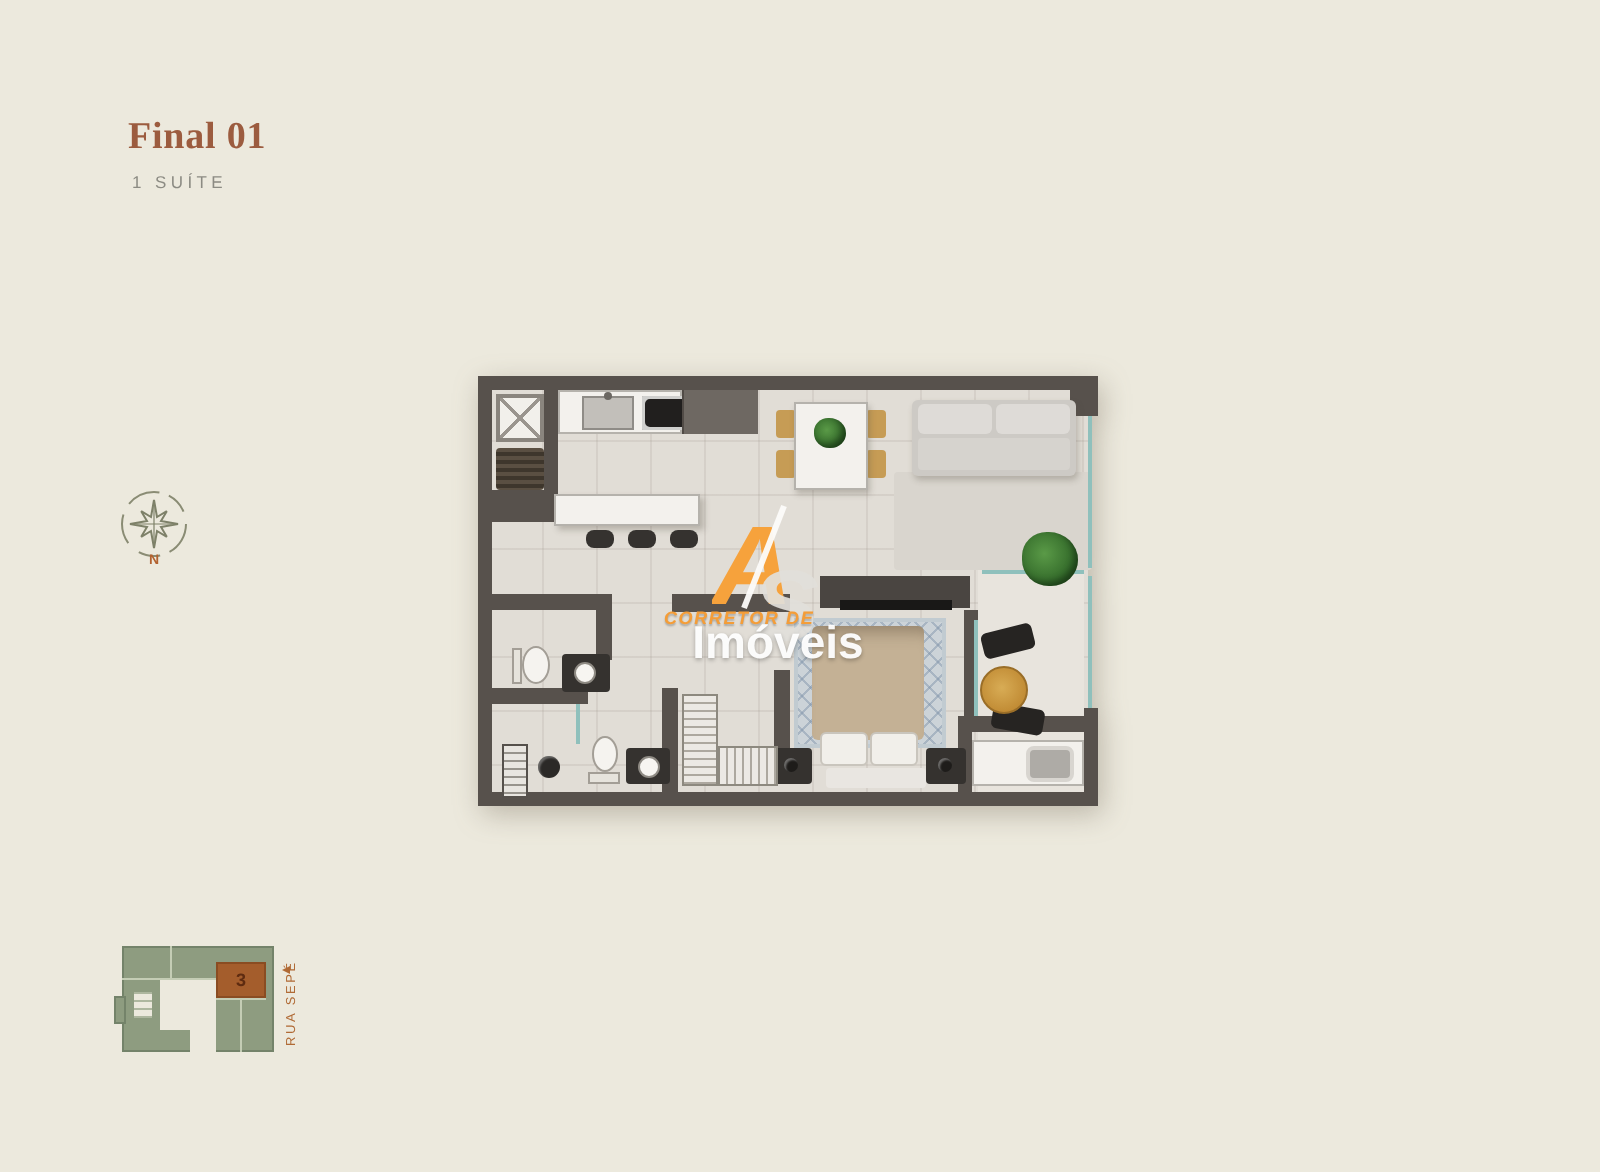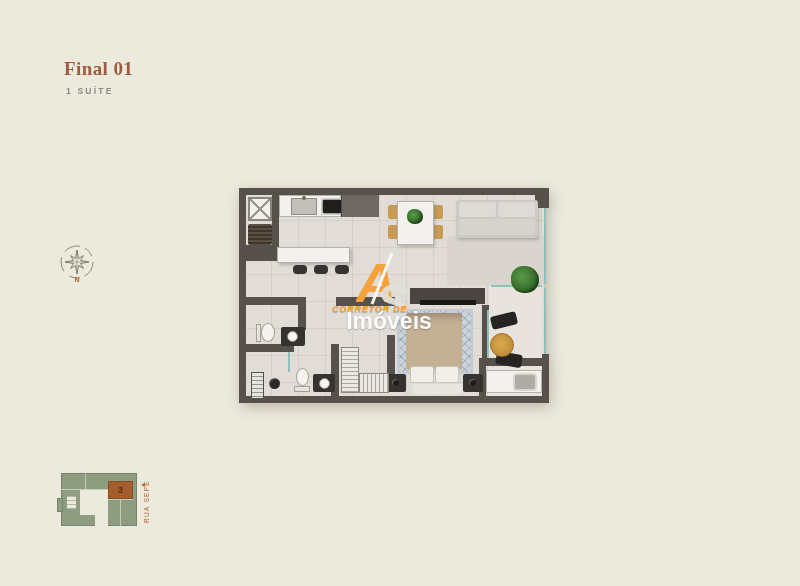--- a/index.html
+++ b/index.html
@@ -1,20 +1,20 @@
 <!DOCTYPE html>
 <html><head>
 <meta charset="utf-8">
 <style>
   html,body{margin:0;padding:0;}
   .stage{position:relative;width:800px;height:586px;background:#ECE9DD;font-family:"Liberation Sans",sans-serif;overflow:hidden;}
   .abs{position:absolute;}
   
   .title{left:64px;top:58px;font-family:"Liberation Serif",serif;font-weight:bold;font-size:19px;color:#9C5C3F;letter-spacing:.4px;}
-  .subtitle{left:66px;top:86px;font-size:8.5px;color:#8C8B83;letter-spacing:2.2px;font-weight:bold;}
+  .subtitle{left:66px;top:86px;font-size:8.5px;color:#8C8B83;letter-spacing:2.2px;}
   
   .plan{left:239px;top:188px;width:310px;height:215px;filter:drop-shadow(2px 4px 7px rgba(100,88,72,.35));}
   .wall{position:absolute;background:#57514C;}
   .wall-light{position:absolute;background:#6E6862;}
   .glass{position:absolute;background:#8FC0BC;}
   .white{position:absolute;background:#F3F1ED;border:1px solid rgba(120,115,108,.5);box-sizing:border-box;}
   .dark-furn{position:absolute;background:#35322F;border-radius:2px;}
   .floor{left:5px;top:5px;width:300px;height:205px;background:#E1DDD6;
     background-image:linear-gradient(rgba(150,142,130,.16) 1px,transparent 1px),linear-gradient(90deg,rgba(150,142,130,.16) 1px,transparent 1px);
     background-size:27px 27px;}

